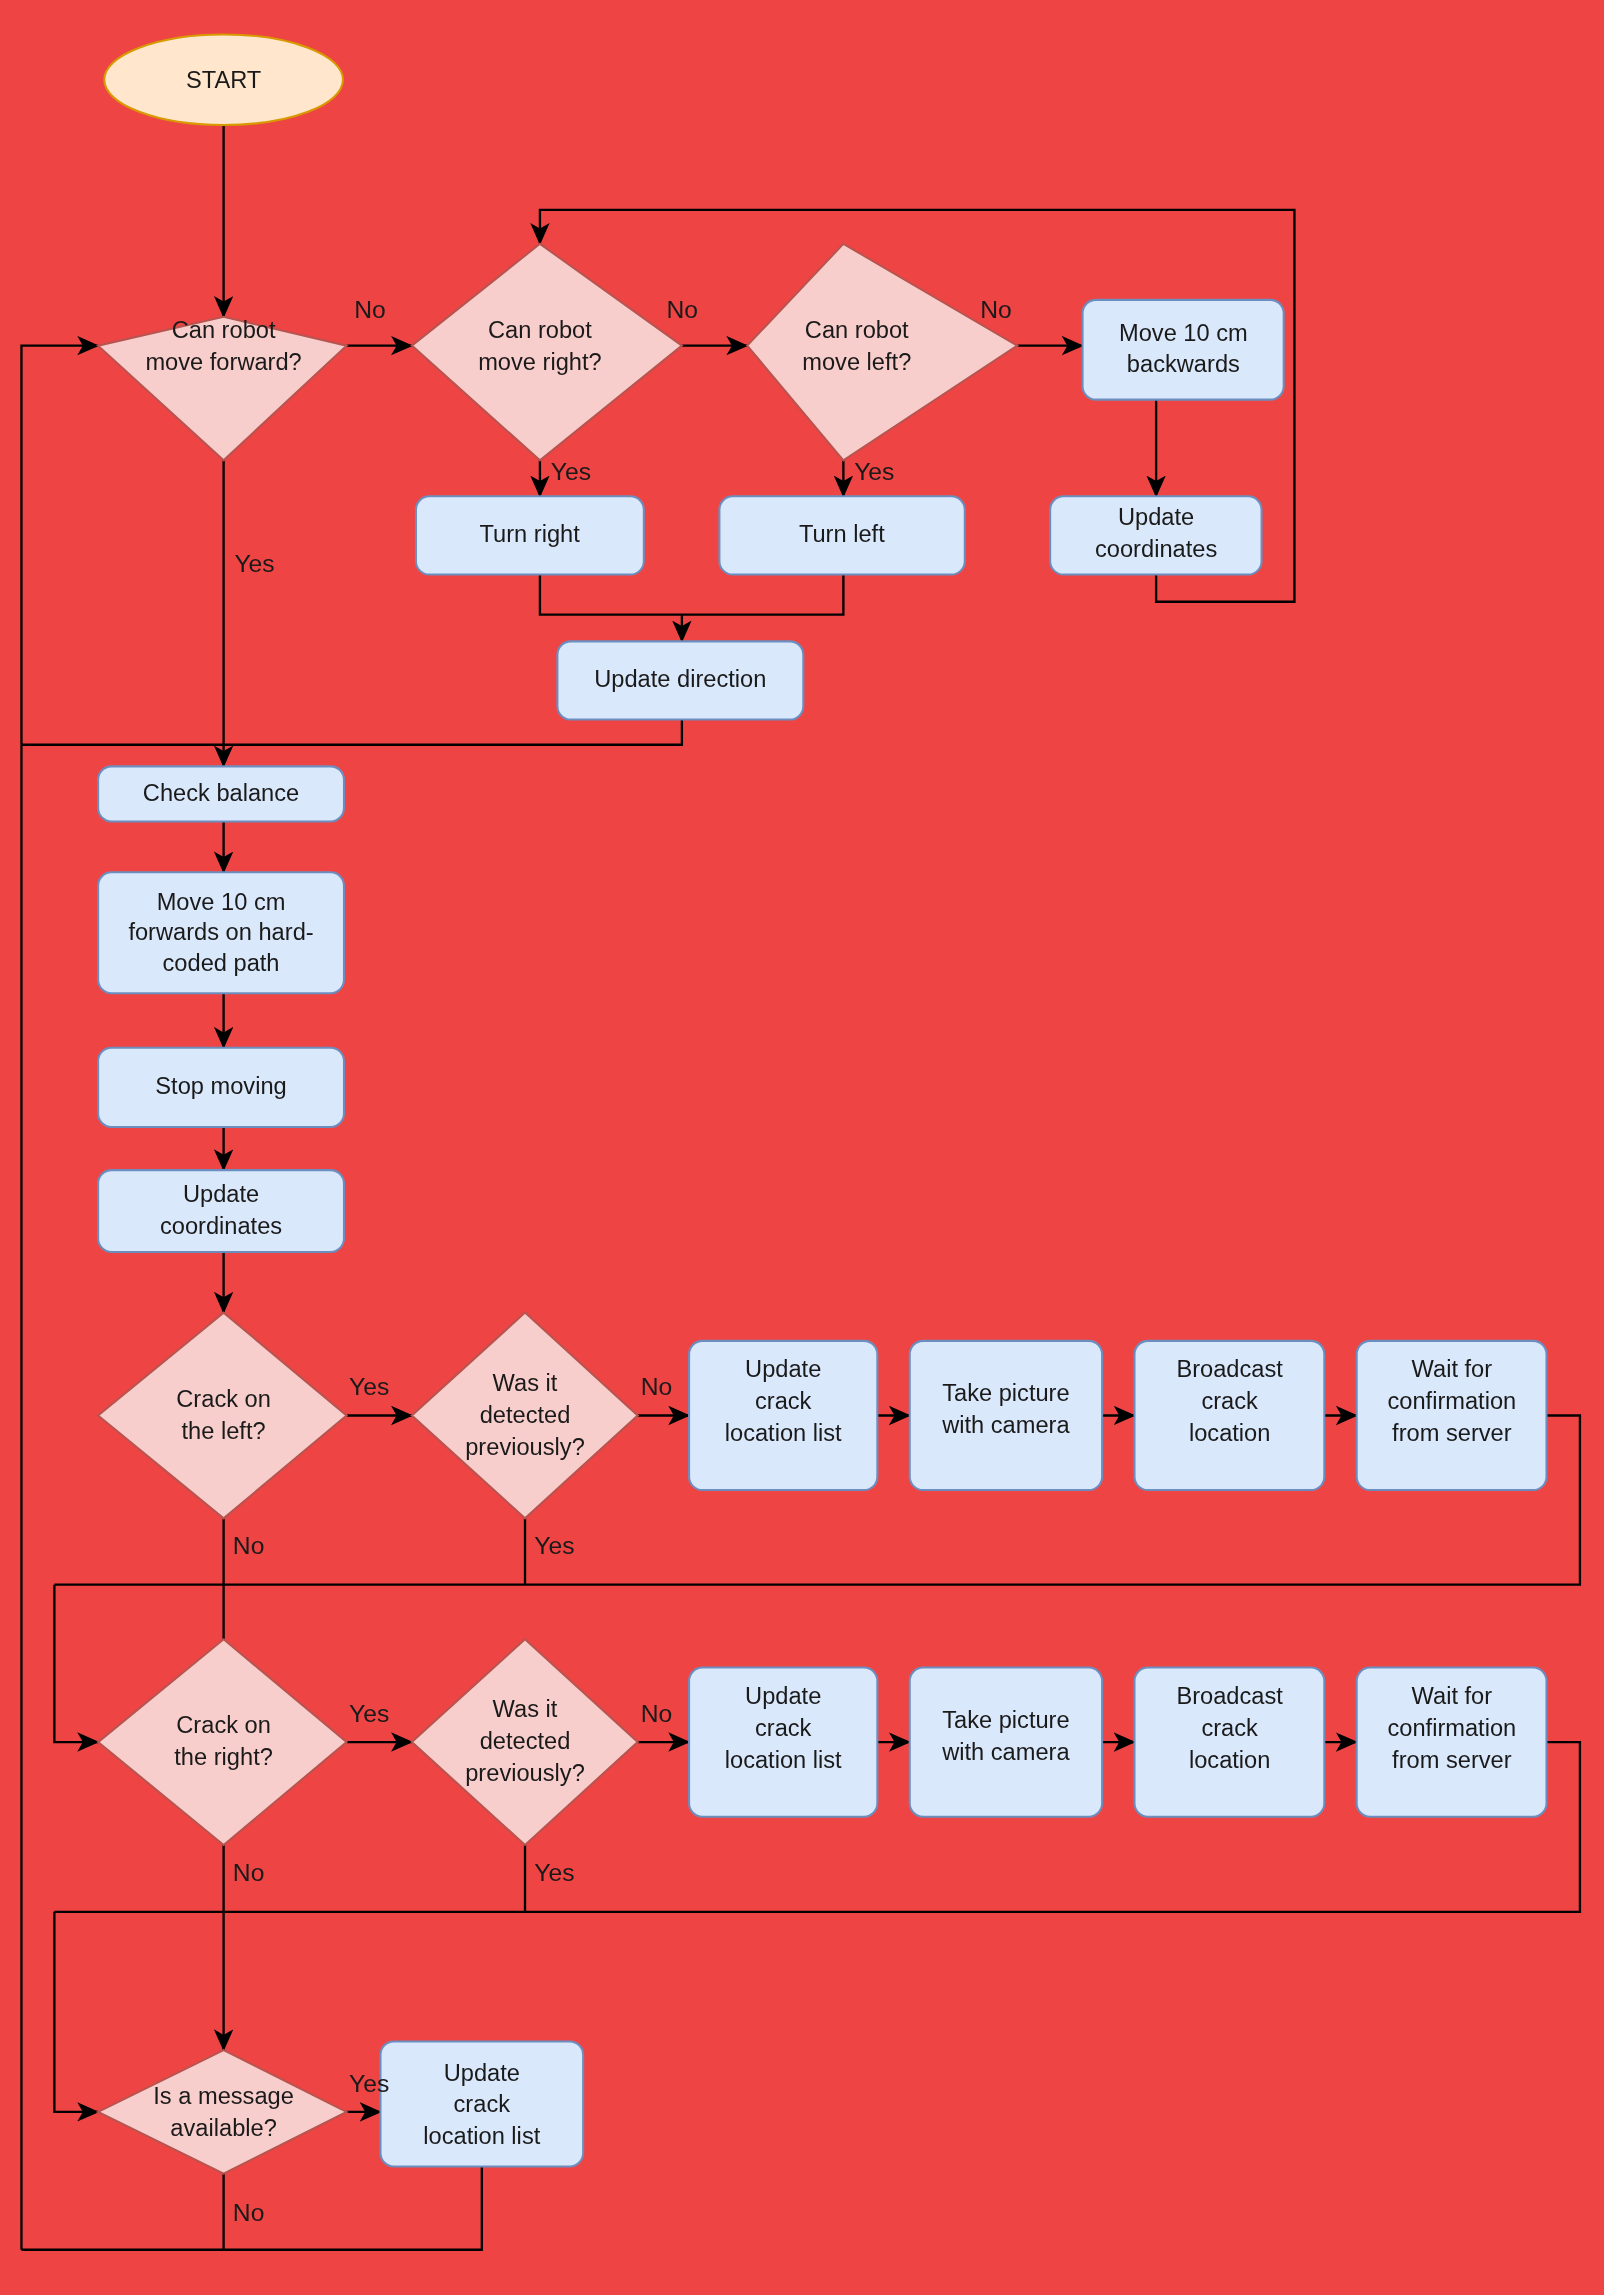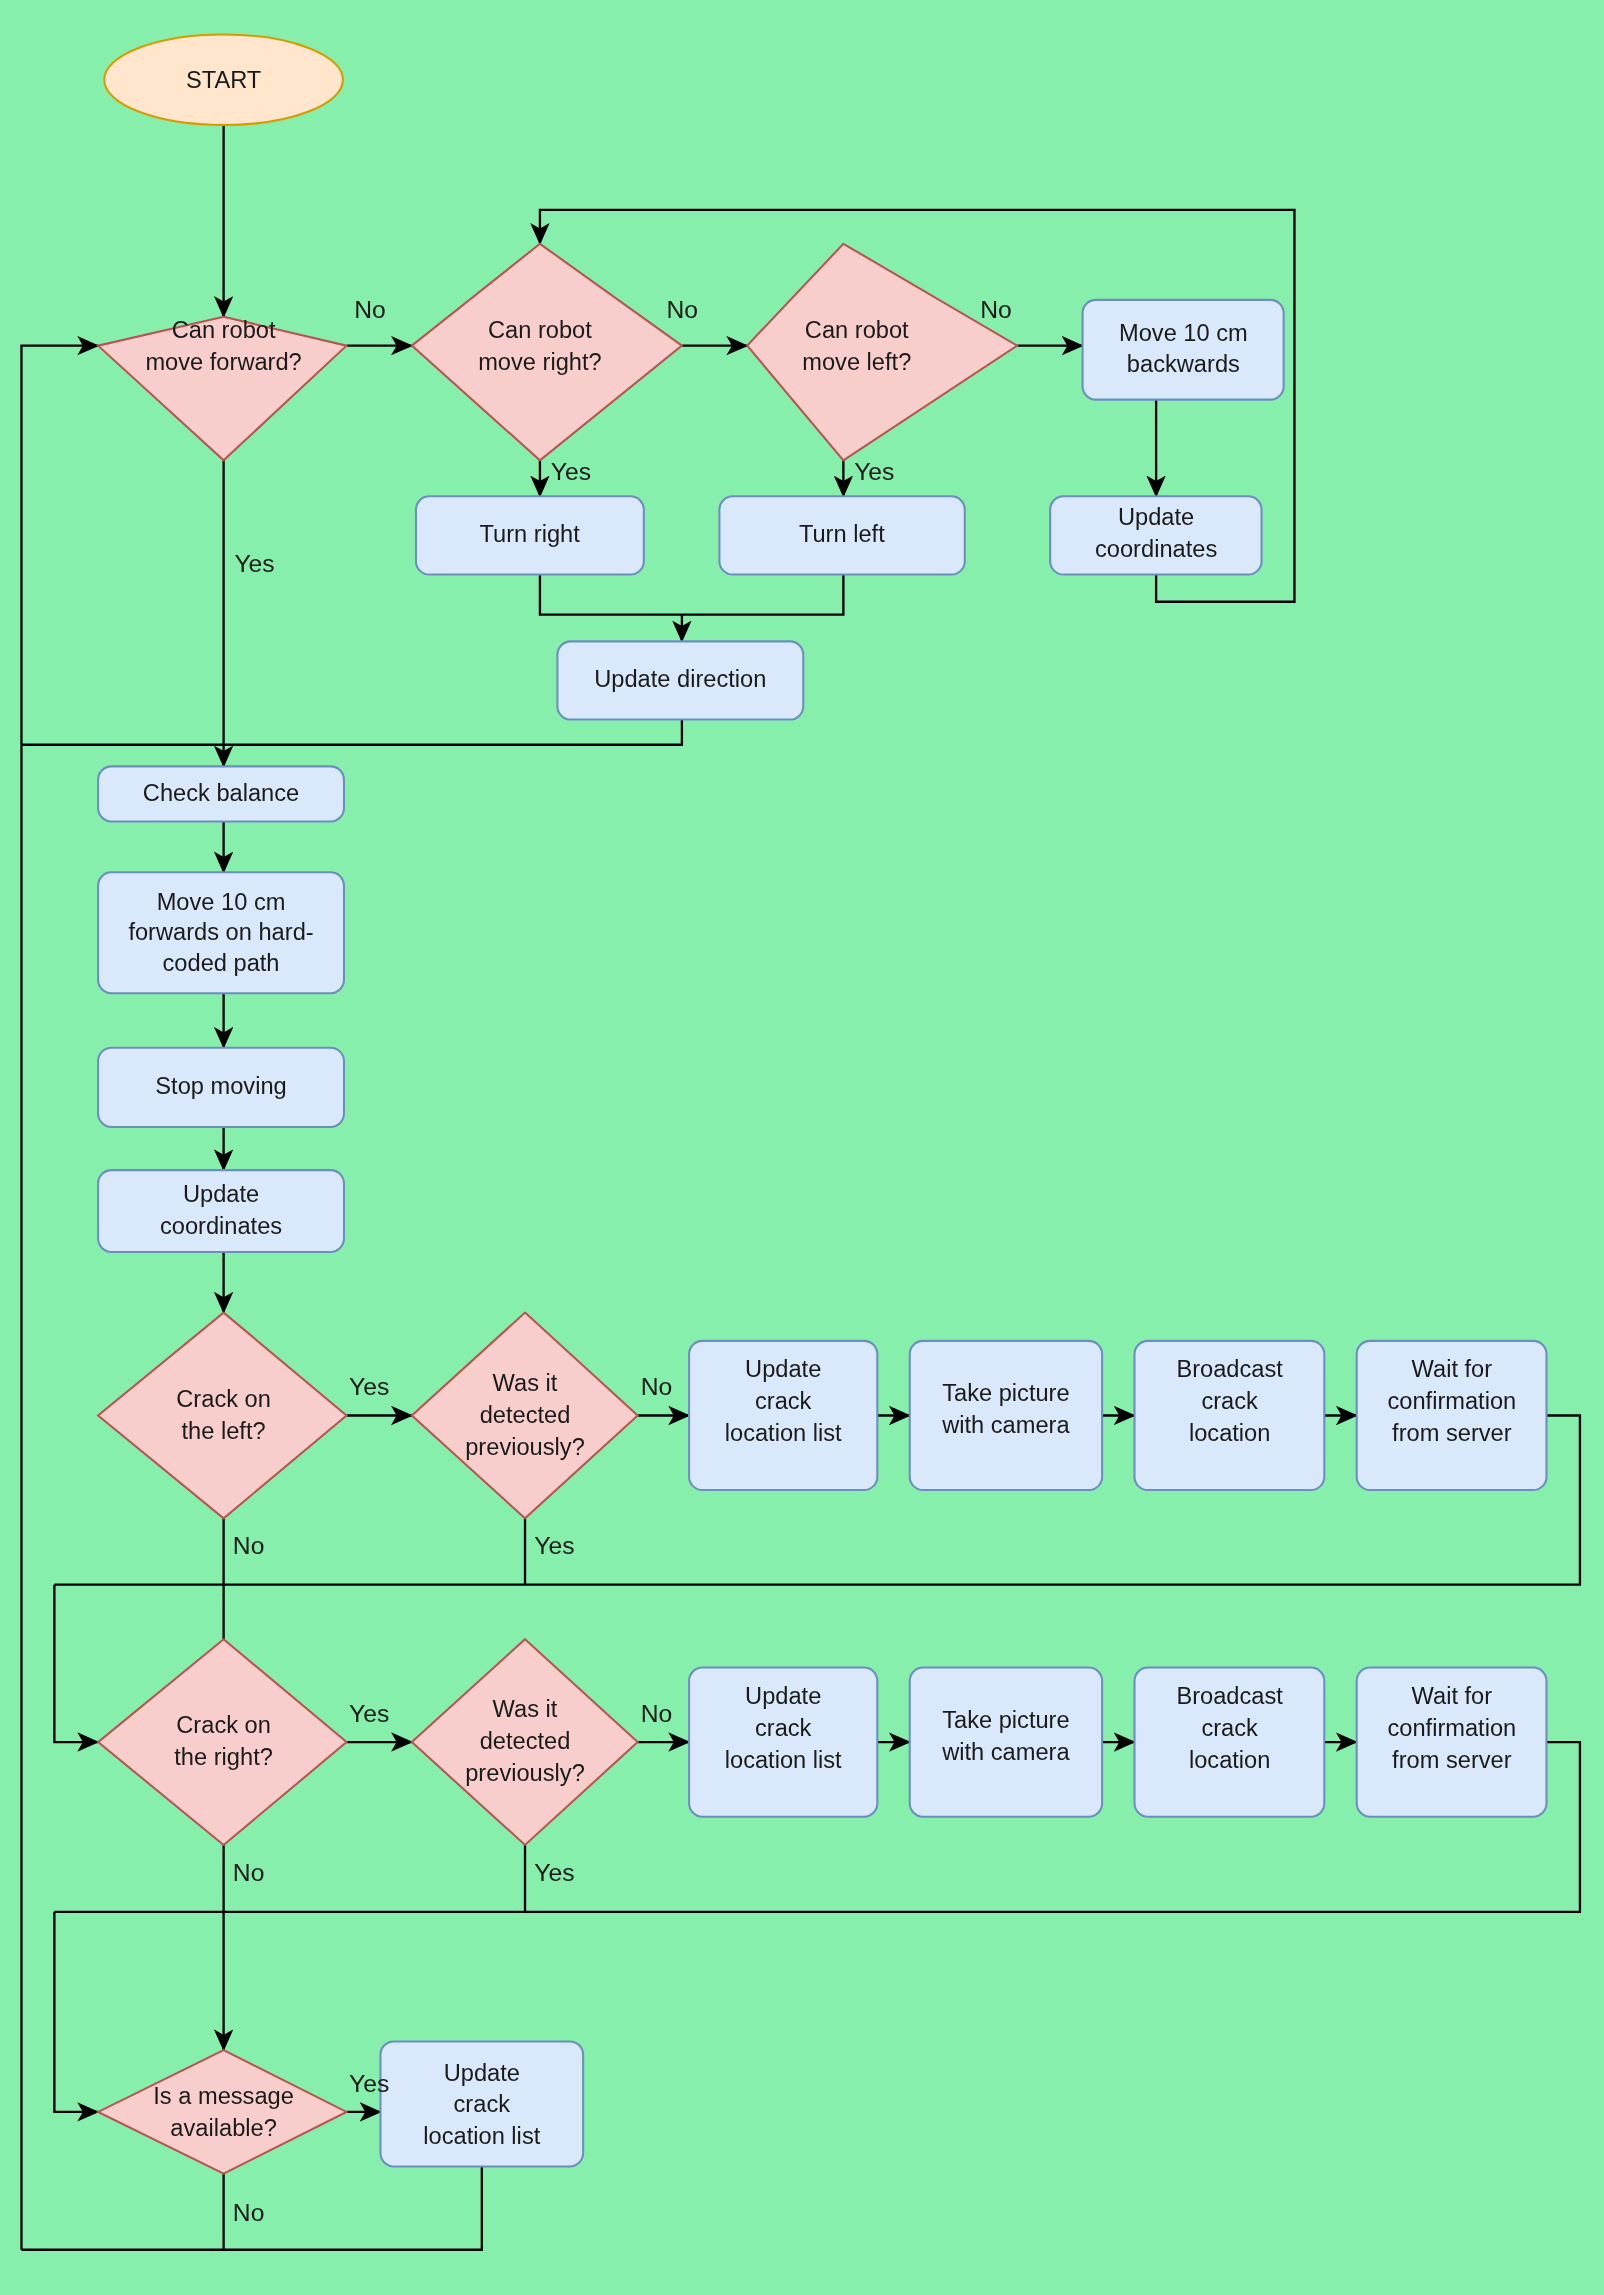--- a/index.html
+++ b/index.html
@@ -1,18 +1,18 @@
 <!DOCTYPE html>
 <html style="font-size:8.2px"><head>
 <meta charset="utf-8">
 <title>Robot Crack Detection Flowchart</title>
 <style>
   html,body{margin:0;padding:0;background:#ffffff;}
   body{font-family:"Liberation Sans", sans-serif;}
-  #root{position:relative;width:1605px;height:2295px;background:#86efac;}
+  #root{position:relative;width:1605px;height:2295px;background:#ef4444;}
   svg#flow{display:block;width:1605px;height:2295px;}
   .shape-fill-decision{fill:#f8cecc;stroke:#b85450;stroke-width:4;}
   .shape-fill-process{fill:#dae8fc;stroke:#6c8ebf;stroke-width:4;}
   .shape-fill-start{fill:#ffe6cc;stroke:#d79b00;stroke-width:4;}
   .edge{stroke:#000000;stroke-width:4.5;fill:none;}
   .node-label{font-family:"Liberation Sans", sans-serif;font-size:46px;fill:#1a1a1a;text-anchor:middle;dominant-baseline:middle;}
   .edge-label{font-family:"Liberation Sans", sans-serif;font-size:46px;fill:#1a1a1a;dominant-baseline:middle;}
   .el-start{font-size:48px;text-anchor:start;}
 </style>
 </head>

